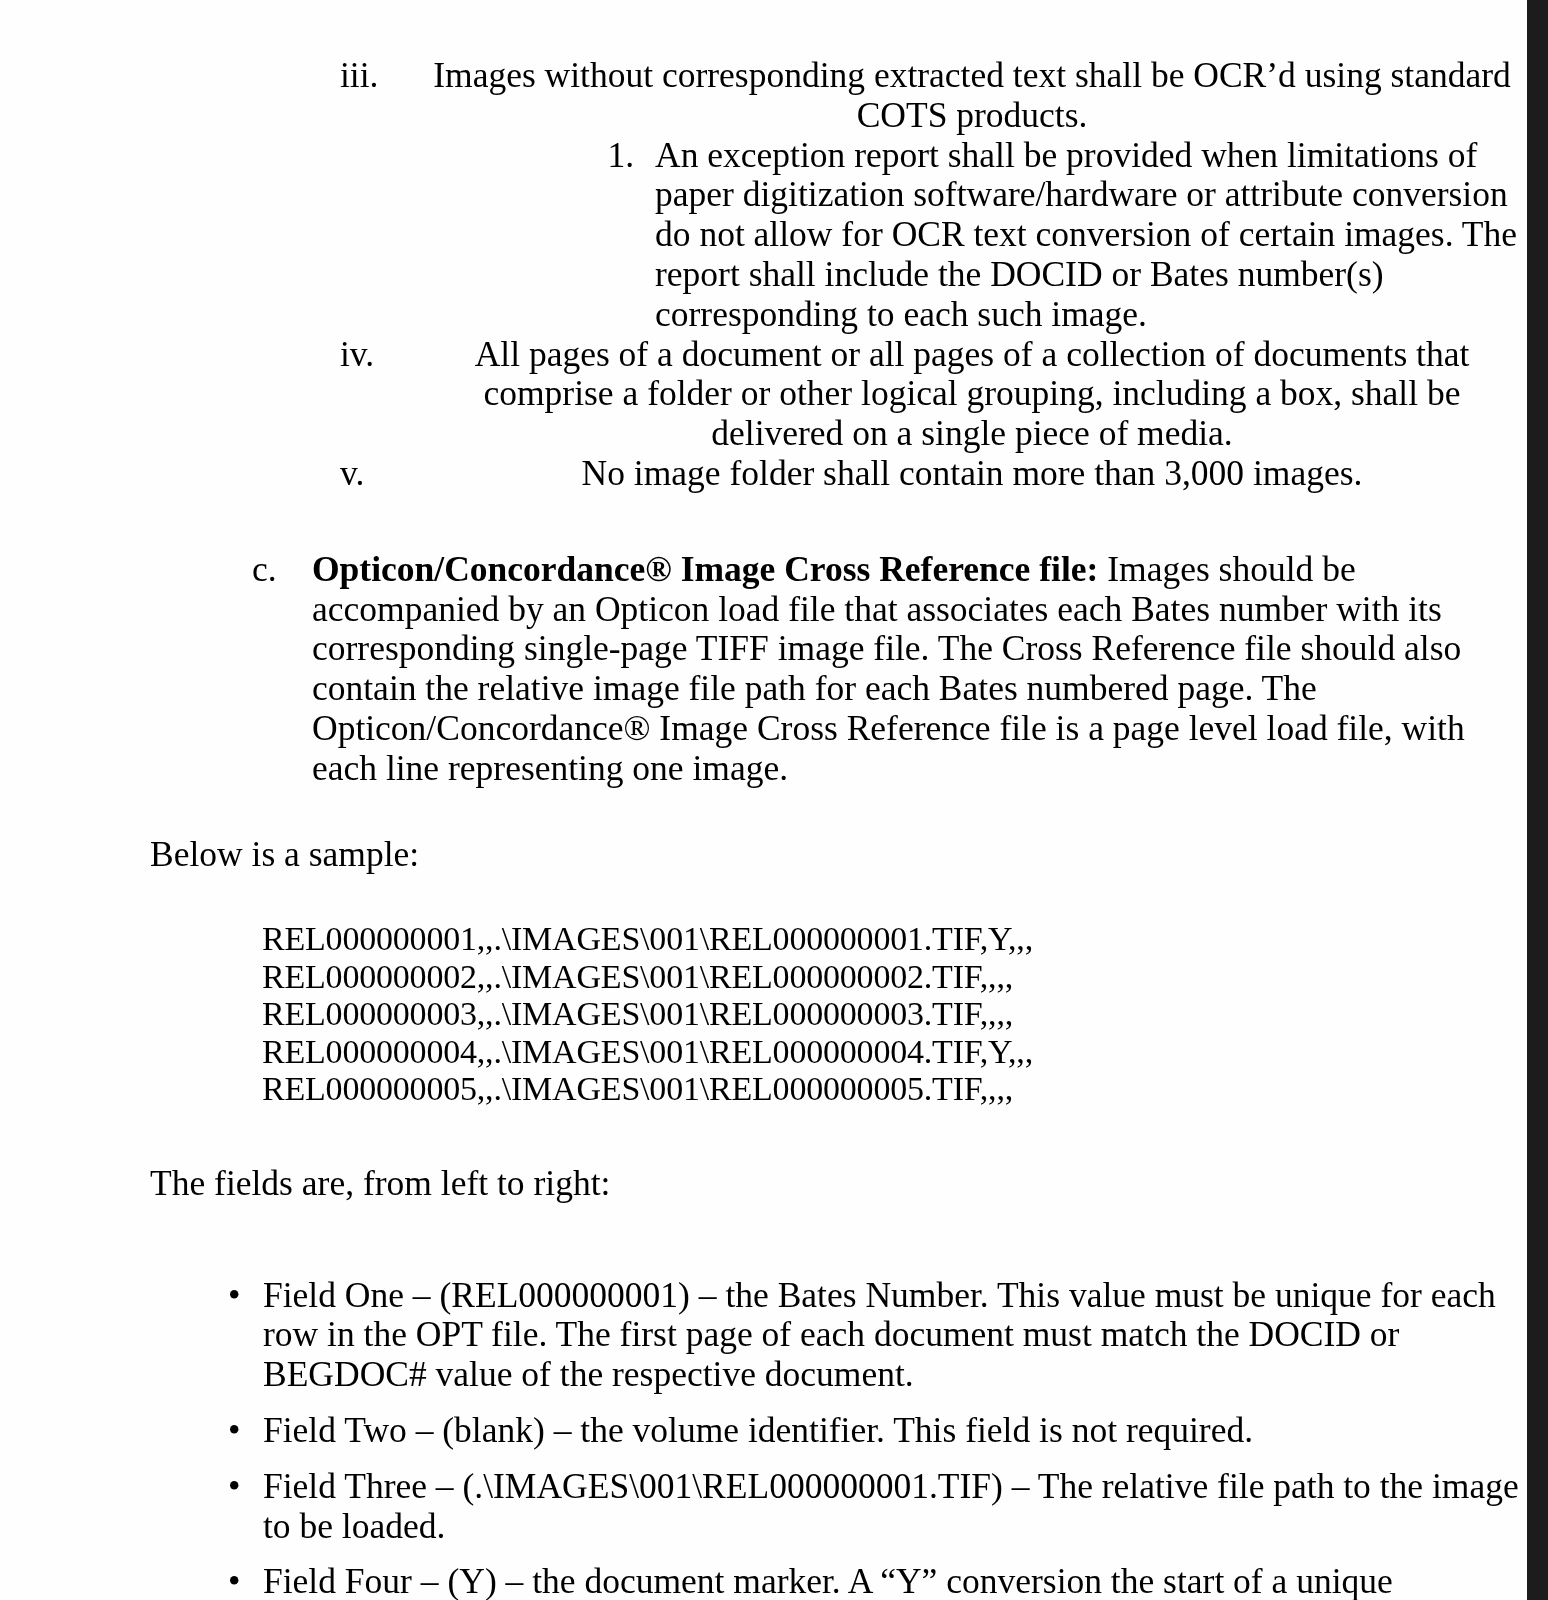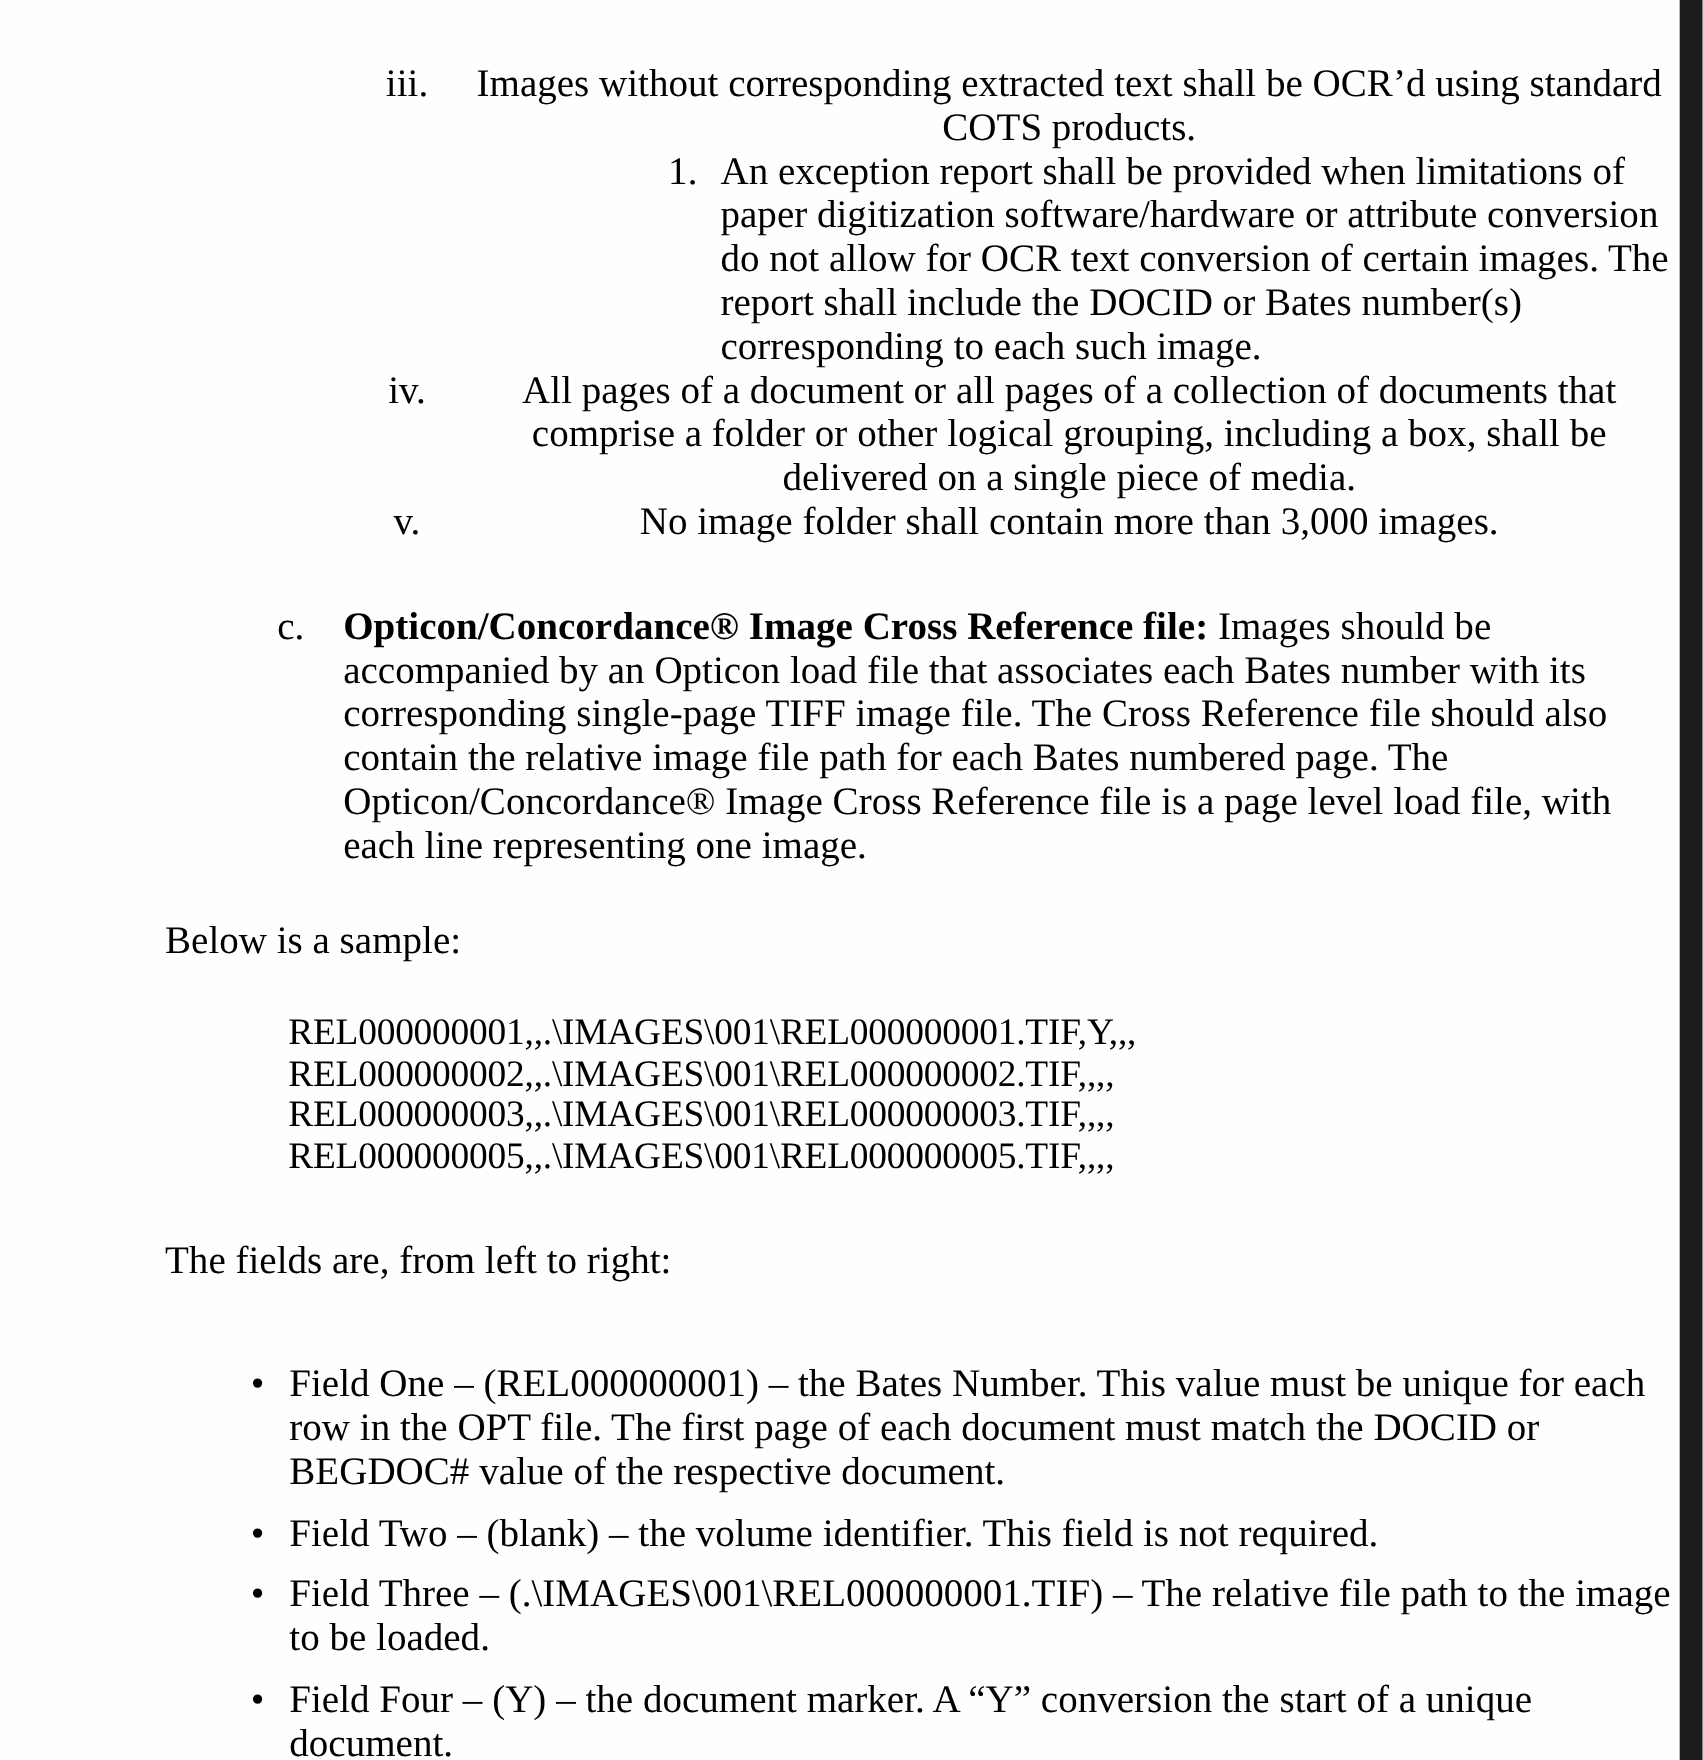--- a/index.html
+++ b/index.html
@@ -57,21 +57,21 @@
   .roman-item {
     position: relative;
     margin-left: 340px;
     padding-left: 77px;
   }
   .roman-marker {
     position: absolute;
     left: 0;
     top: 0;
     width: 60px;
-    text-align: center;
+    text-align: left;
     font-size: 35.5px;
     line-height: 39.8px;
   }
   .roman-body {
     font-size: 35.5px;
     line-height: 39.8px;
     text-align: center;
   }
 
   
@@ -201,20 +201,21 @@
 
       <div class="gap-lg"></div>
 
       <div class="para">Below is a sample:</div>
 
       <div class="gap-lg"></div>
 
       <div class="sample">REL000000001,,.\IMAGES\001\REL000000001.TIF,Y,,,</div>
       <div class="sample">REL000000002,,.\IMAGES\001\REL000000002.TIF,,,,</div>
       <div class="sample">REL000000003,,.\IMAGES\001\REL000000003.TIF,,,,</div>
+      <div class="sample">REL000000004,,.\IMAGES\001\REL000000004.TIF,Y,,,</div>
       <div class="sample">REL000000005,,.\IMAGES\001\REL000000005.TIF,,,,</div>
 
       <div class="gap-xl"></div>
 
       <div class="para">The fields are, from left to right:</div>
 
       <div class="gap-xl"></div>
 
       <div class="bullet-item">
         <span class="bullet-dot">•</span>

